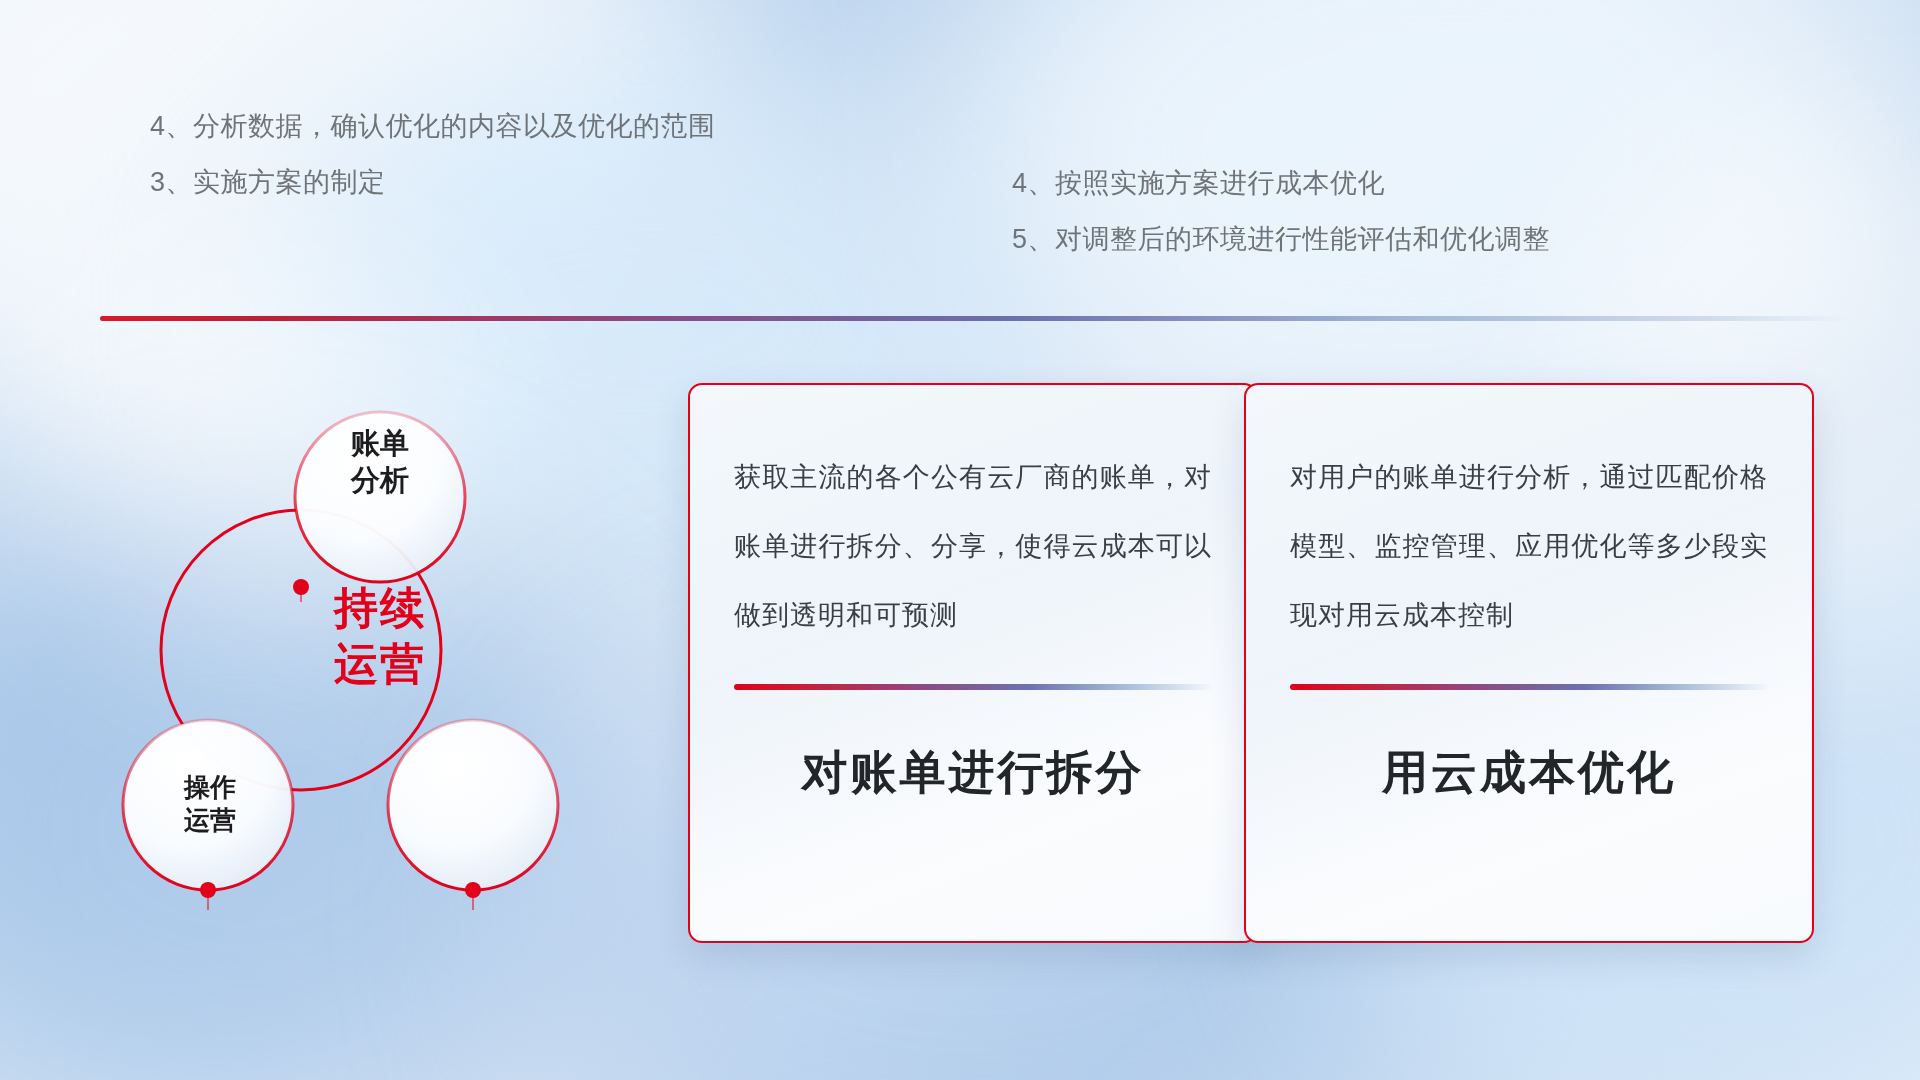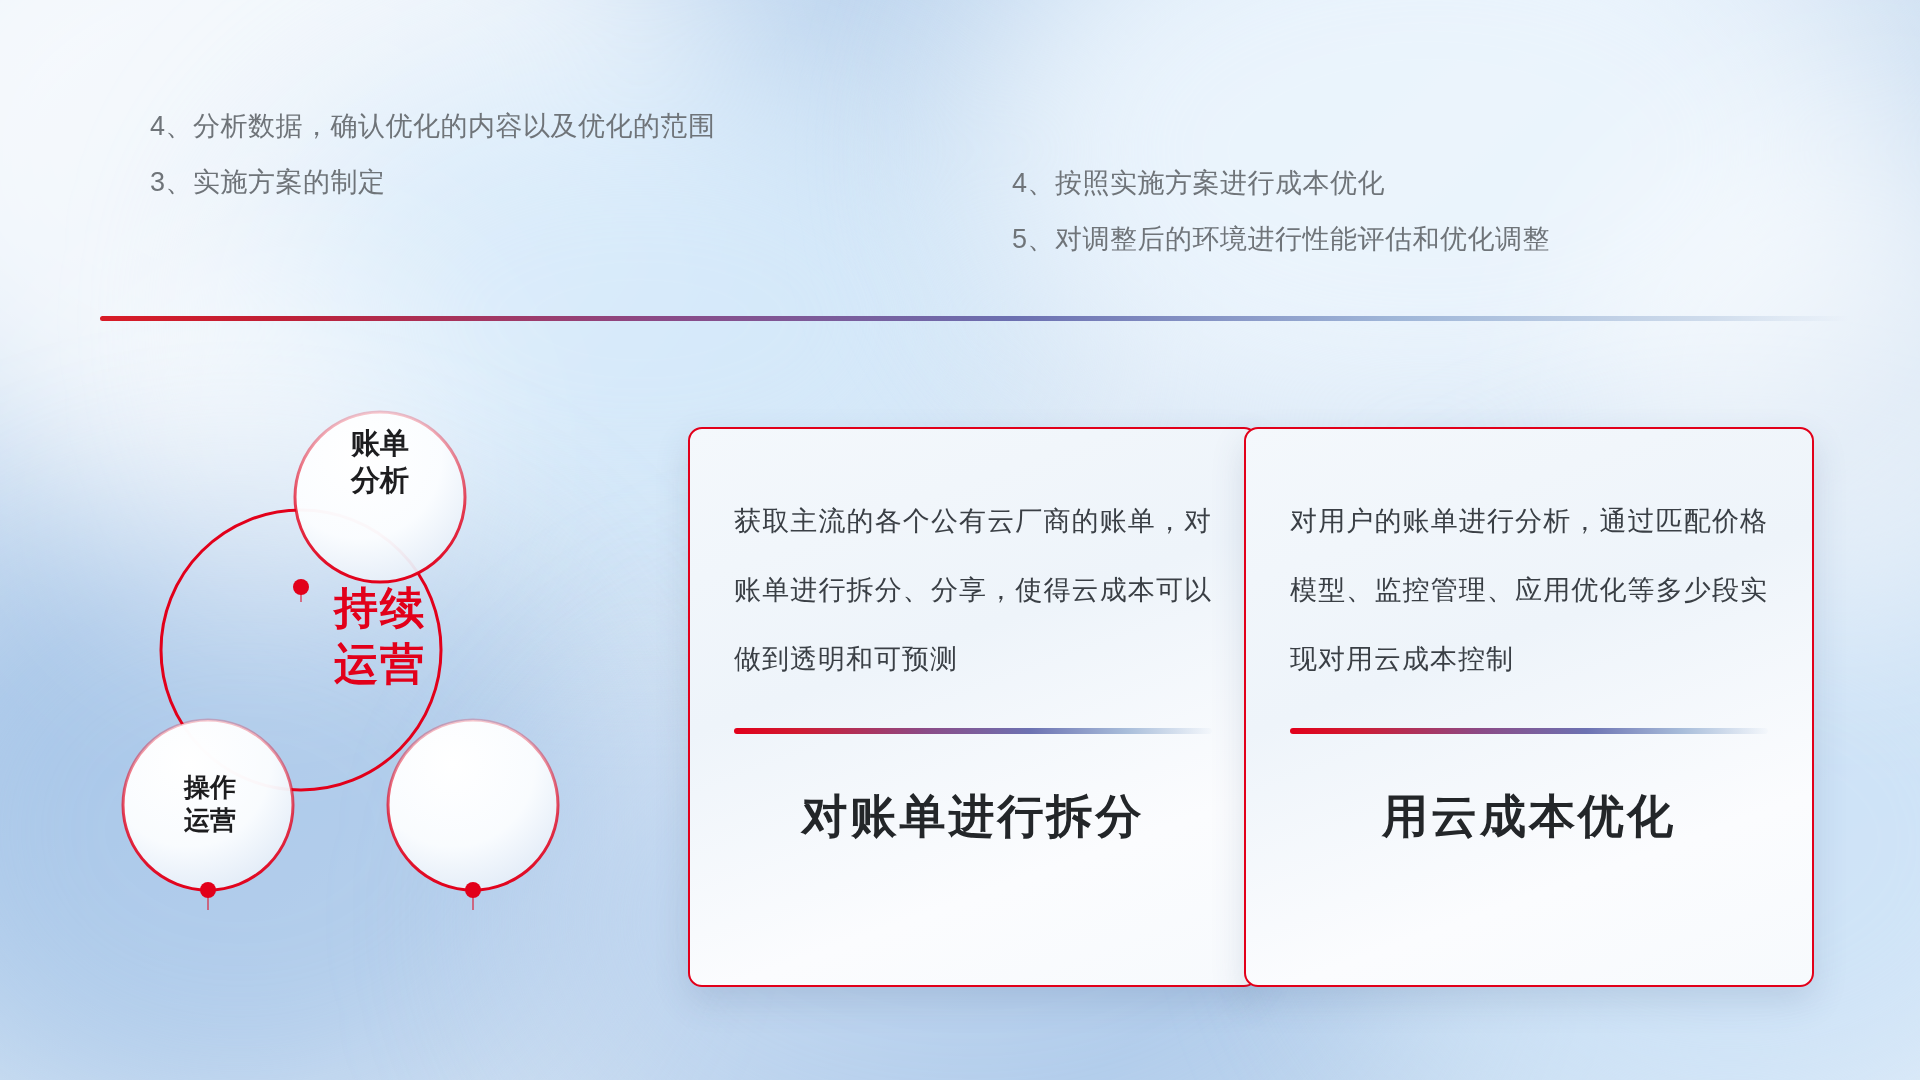--- a/index.html
+++ b/index.html
@@ -100,21 +100,20 @@
     position: absolute;
     top: 383px;
     width: 570px;
     height: 560px;
     border: 2px solid #e2001a;
     border-radius: 14px;
     background: linear-gradient(160deg, #f4f8fc 0%, #eef4fa 40%, #fbfcfe 75%, #f7fafd 100%);
     box-shadow: 0 14px 34px rgba(60, 90, 130, 0.16);
     box-sizing: border-box;
     padding: 58px 44px 0 44px;
-    margin-top: 44px;
   }
   .card.card-1 { left: 688px; }
   .card.card-2 { left: 1244px; }
 
   .card-body {
     font-size: 27px;
     line-height: 2.55;
     color: #3a3f45;
     letter-spacing: 1px;
     text-align: justify;

